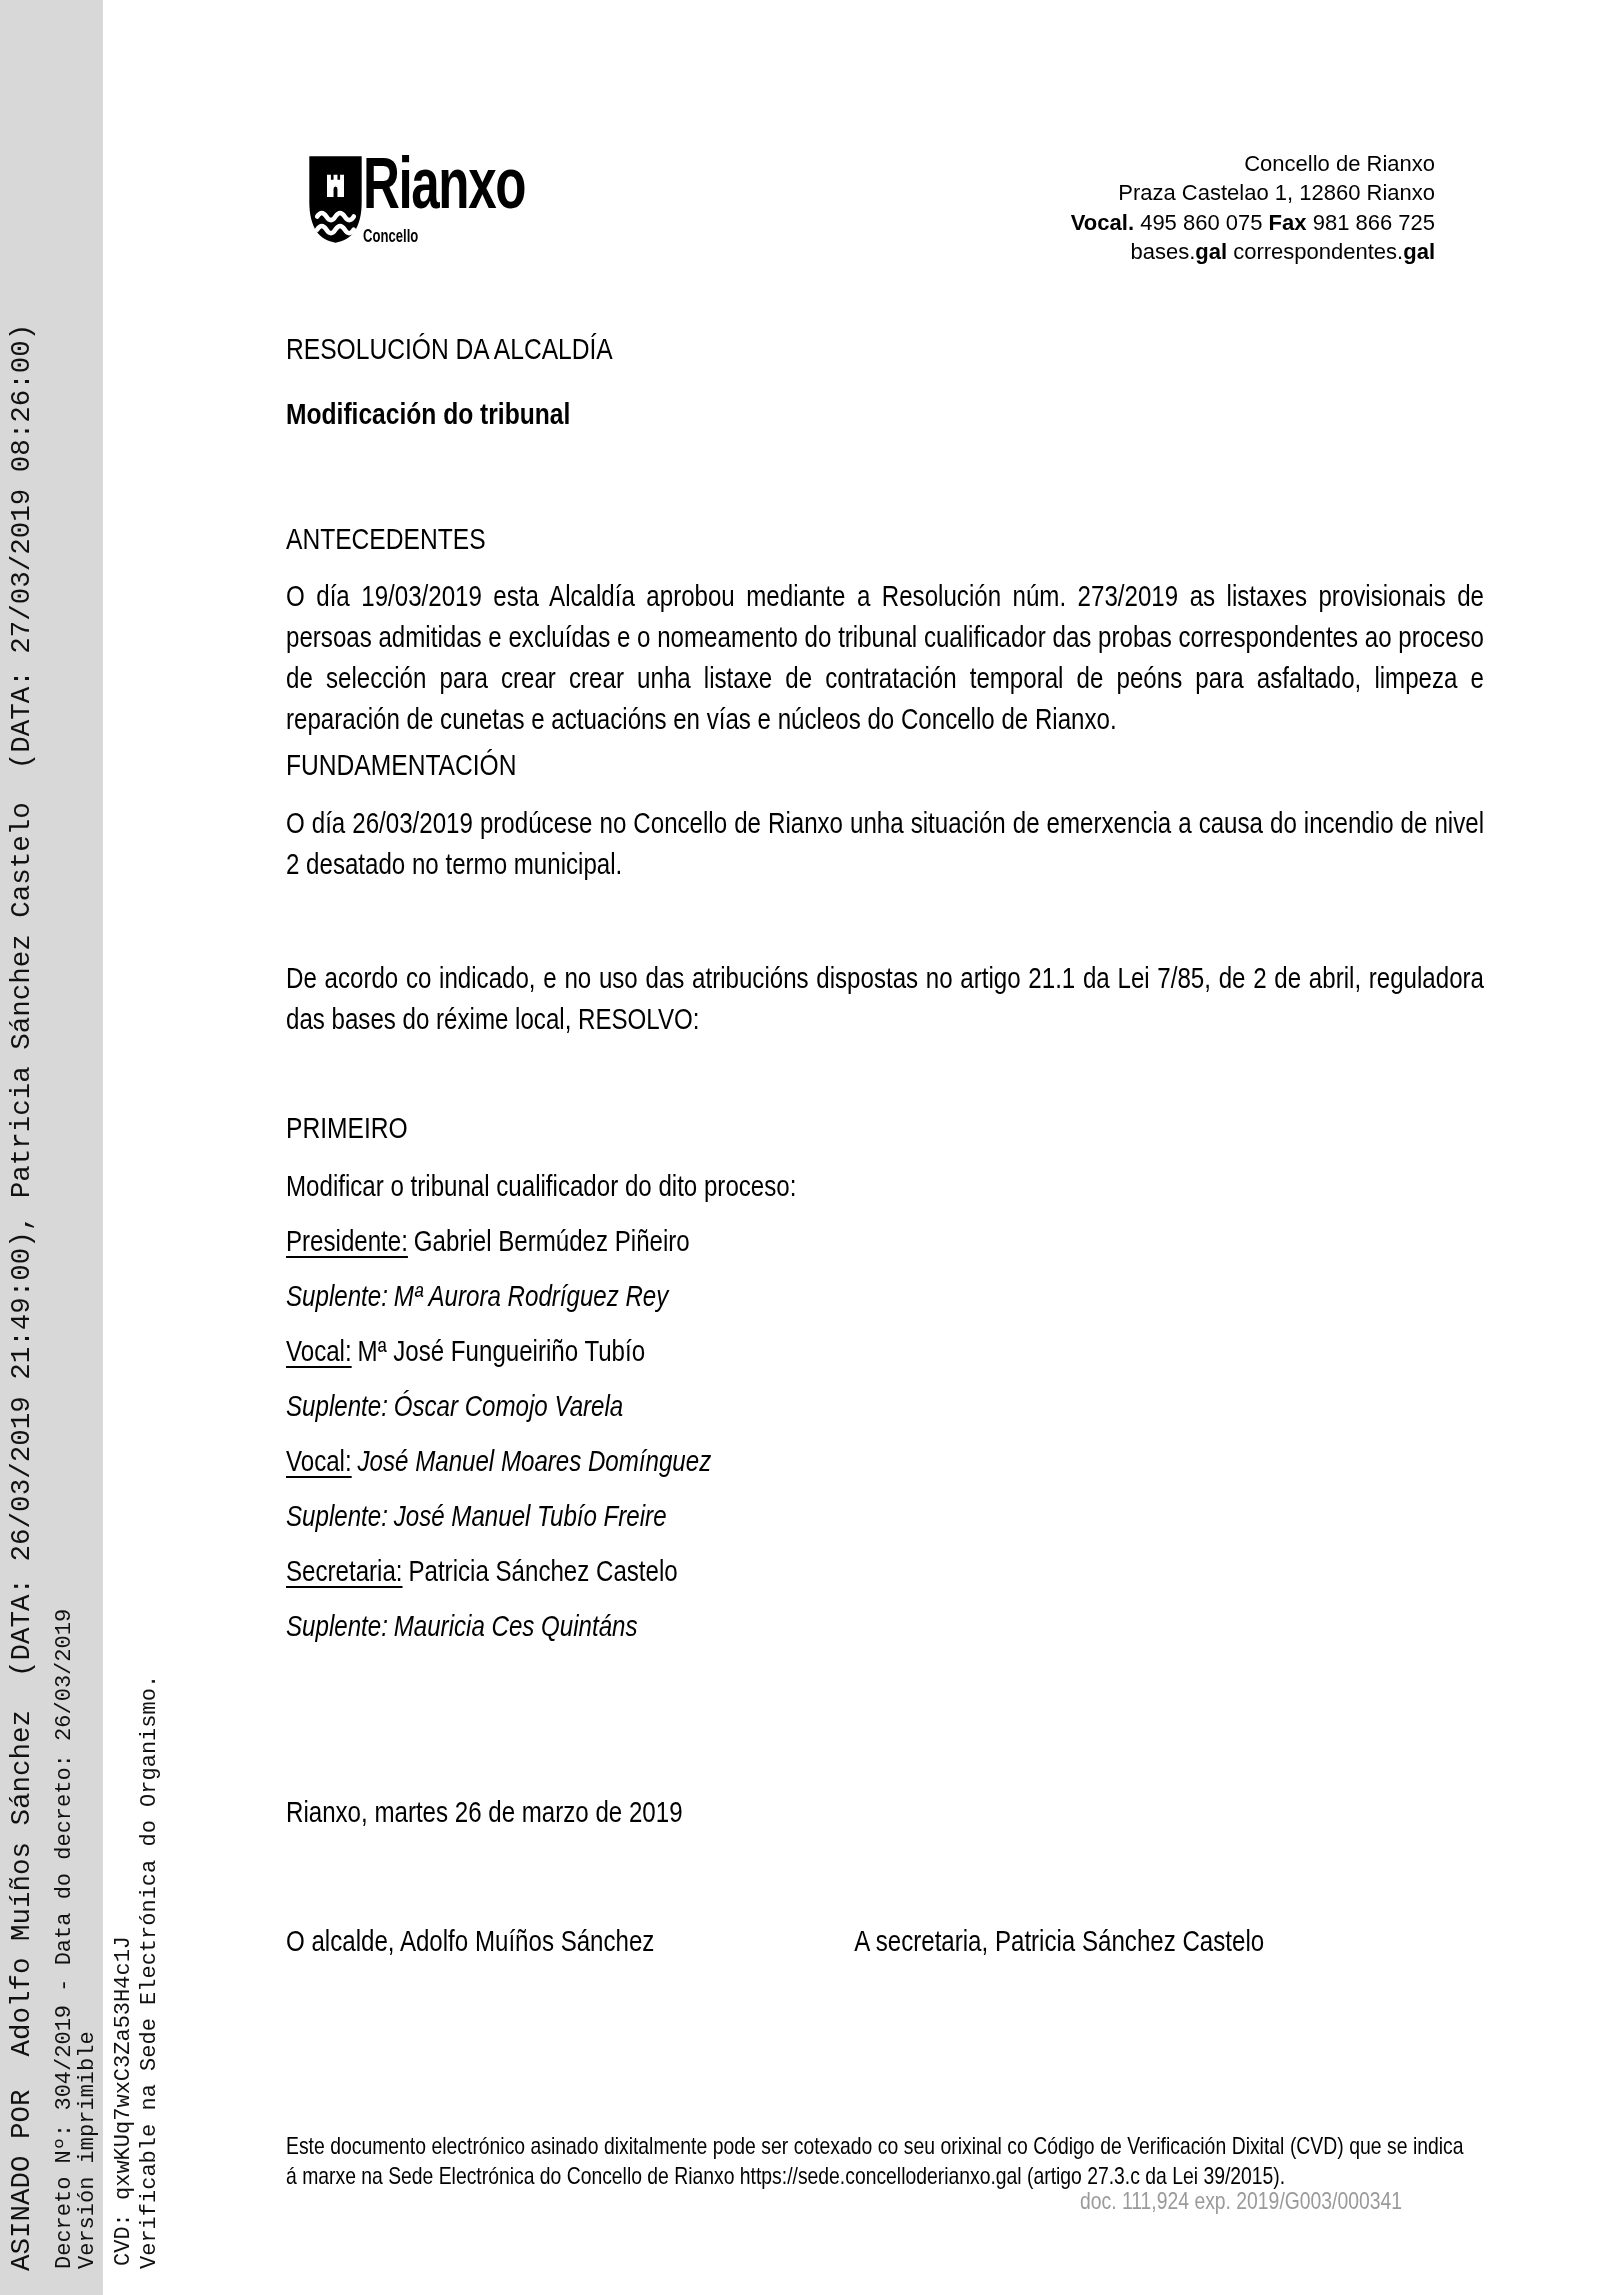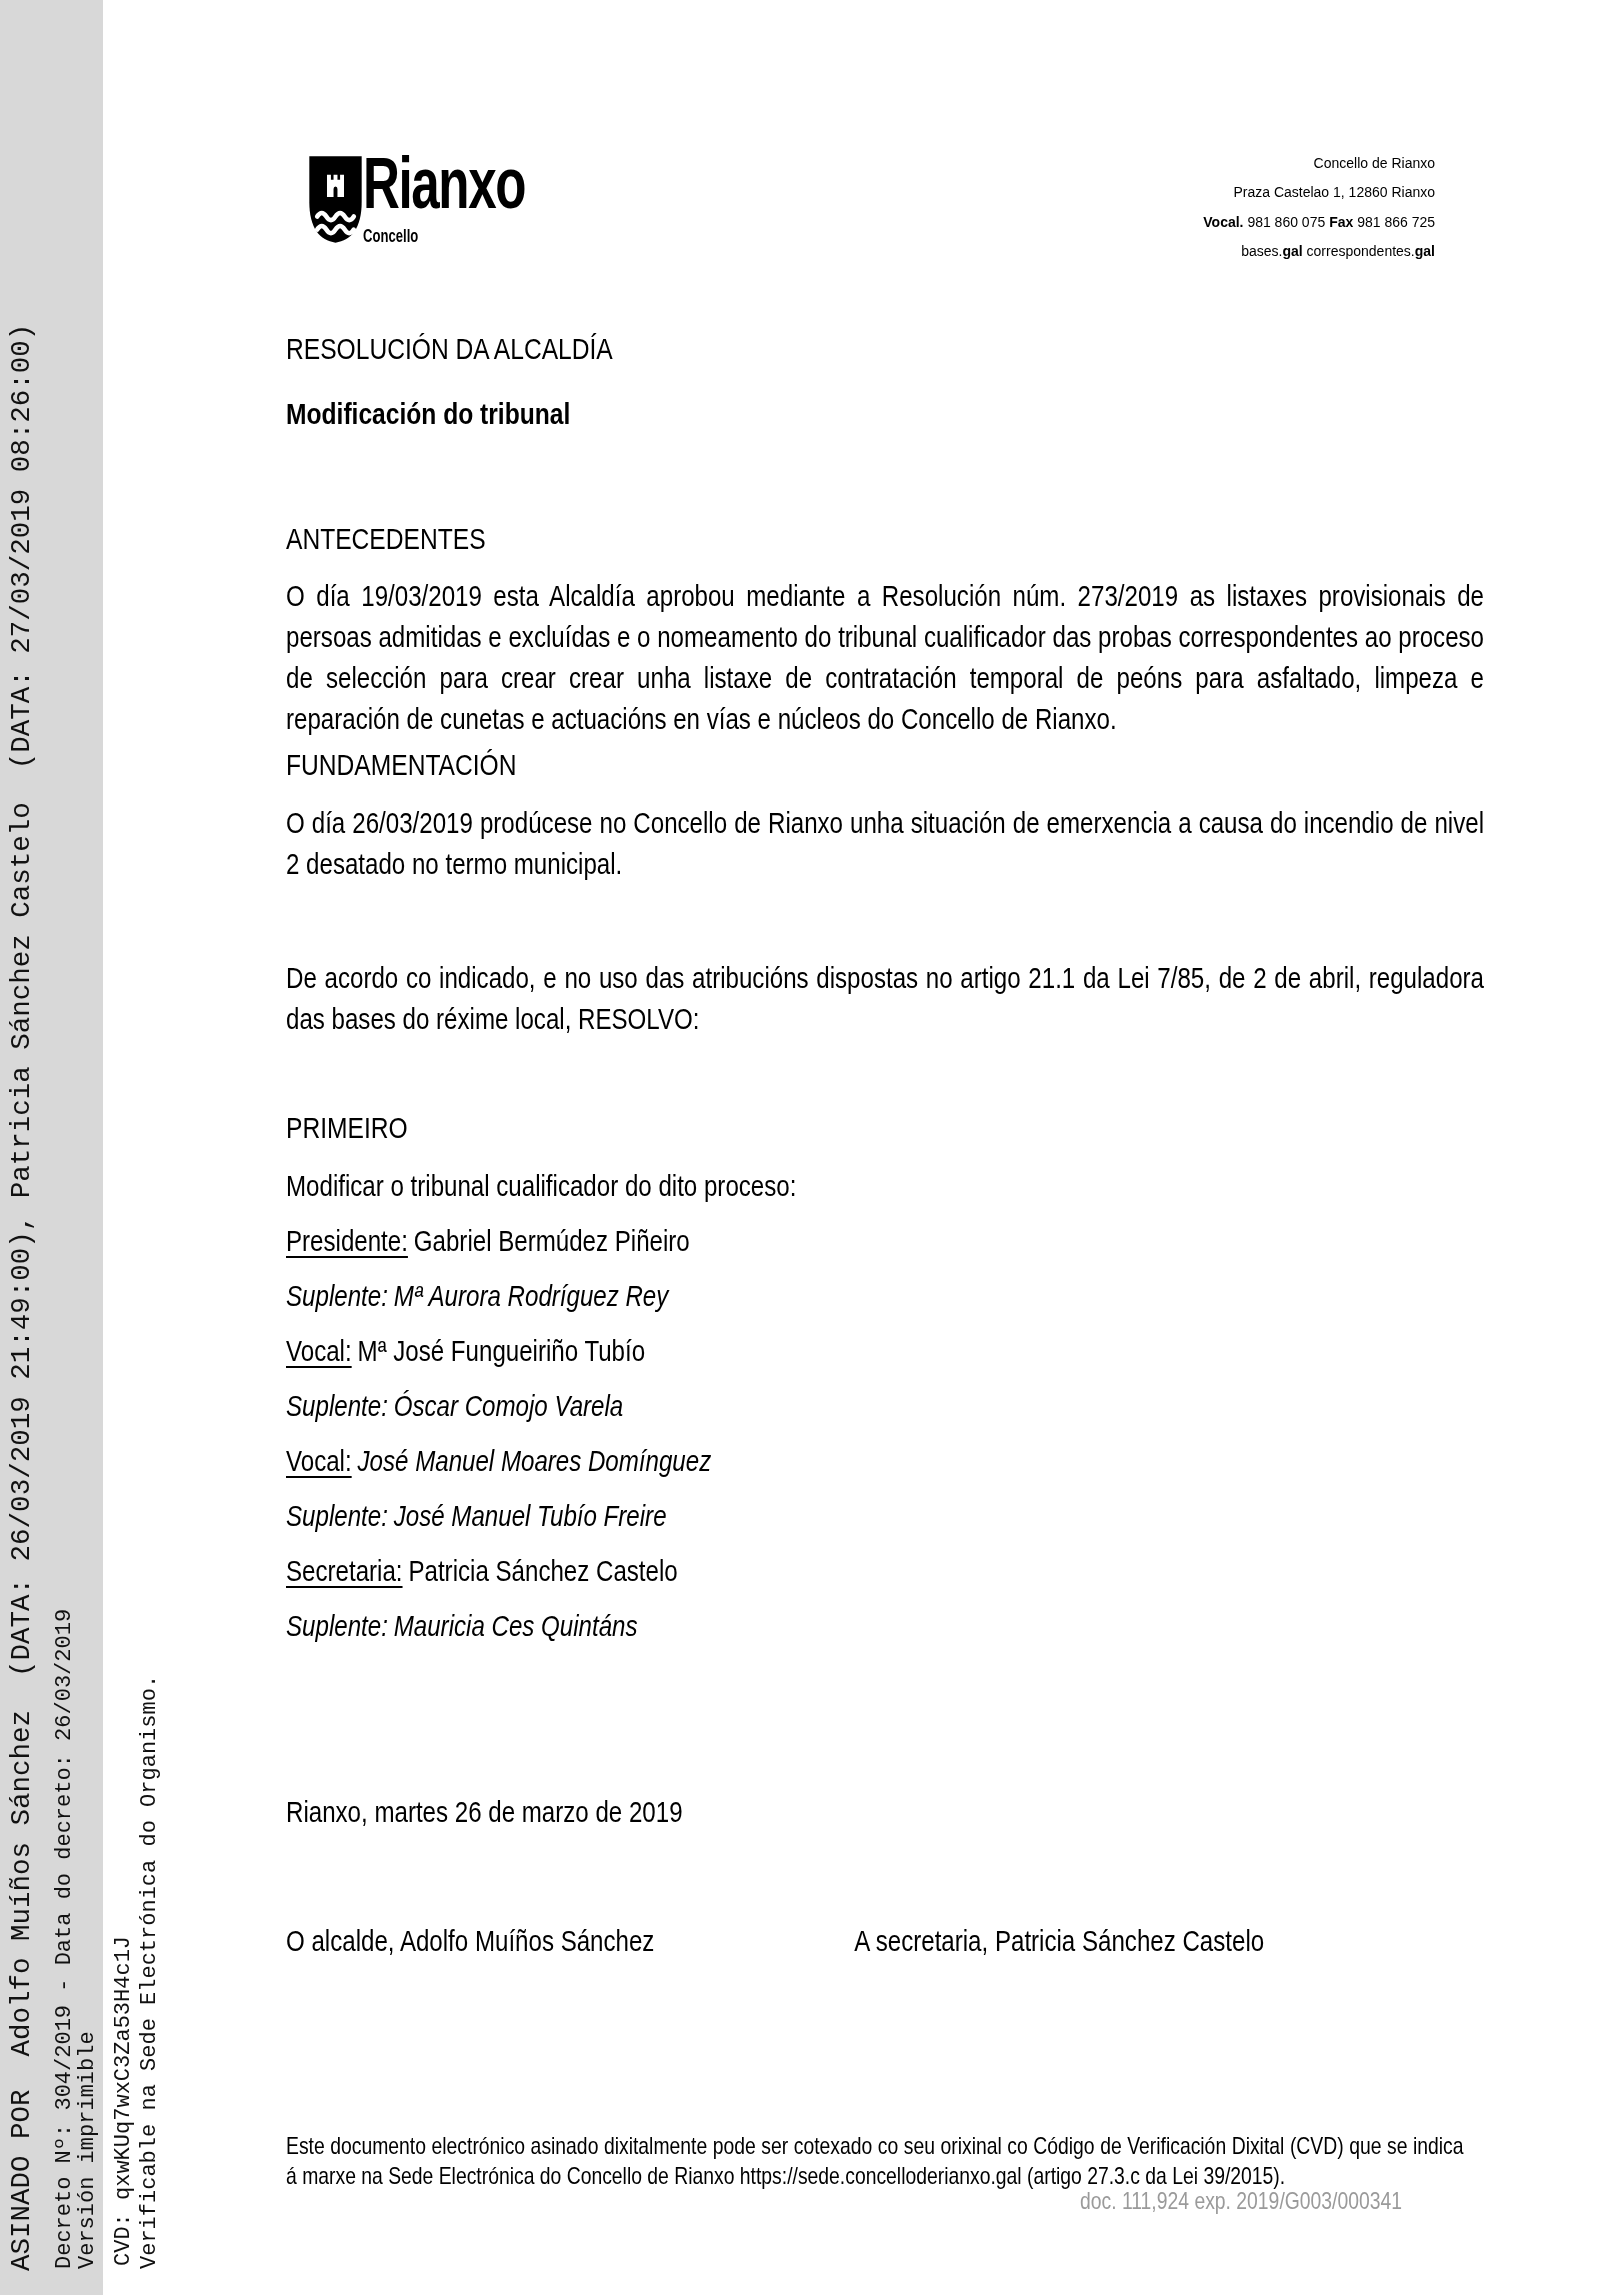--- a/index.html
+++ b/index.html
@@ -25,21 +25,21 @@
 
   
   .logo { position:absolute; left:308px; top:155px; display:flex; align-items:flex-start; }
   .logo-txt { margin-left:0; }
   .logo-name { font-size:73px; font-weight:bold; line-height:0.78; letter-spacing:-2px;
                transform:scaleX(0.70); transform-origin:0 0; }
   .logo-sub  { font-size:17.7px; font-weight:bold; margin-top:14.4px; letter-spacing:0;
                transform:scaleX(0.74); transform-origin:0 0; }
 
   .contact { position:absolute; top:149px; right:187px; text-align:right;
-             font-size:14px; line-height:29.4px; }
+             font-size:22px; line-height:29.4px; }
   .contact b { font-weight:bold; }
 
   
   .content { position:absolute; left:286px; top:0; width:1461px;
              transform:scaleX(0.82); transform-origin:0 0; font-size:29.4px; }
   .blk { position:absolute; left:0; width:100%; }
   .h   { font-size:30px; }
   .bold { font-weight:bold; }
   .para { text-align:justify; line-height:41px; }
   .trib { line-height:33px; }
@@ -77,21 +77,21 @@
     </span>
     <span class="logo-txt">
       <div class="logo-name">Rianxo</div>
       <div class="logo-sub">Concello</div>
     </span>
   </div>
 
   <div class="contact">
     <div>Concello de Rianxo</div>
     <div>Praza Castelao 1, 12860 Rianxo</div>
-    <div><b>Vocal.</b> <span>981 860 075</span> <b>Fax</b> <span>981 866 725</span></div>
+    <div><b>Vocal.</b> <span>495 860 075</span> <b>Fax</b> <span>981 866 725</span></div>
     <div><span>bases.</span><b>gal</b> <span>correspondentes.</span><b>gal</b></div>
   </div>
 
   <div class="content">
 
     <div class="blk h" style="top:332px">RESOLUCIÓN DA ALCALDÍA</div>
     <div class="blk h bold" style="top:397px">Modificación do tribunal</div>
 
     <div class="blk h" style="top:522px">ANTECEDENTES</div>
     <div class="blk para" style="top:575px">O día 19/03/2019 esta Alcaldía aprobou mediante a Resolución núm. 273/2019 as listaxes provisionais de persoas admitidas e excluídas e o nomeamento do tribunal cualificador das probas correspondentes ao proceso de selección para crear crear unha listaxe de contratación temporal de peóns para asfaltado, limpeza e reparación de cunetas e actuacións en vías e núcleos do Concello de Rianxo.</div>

